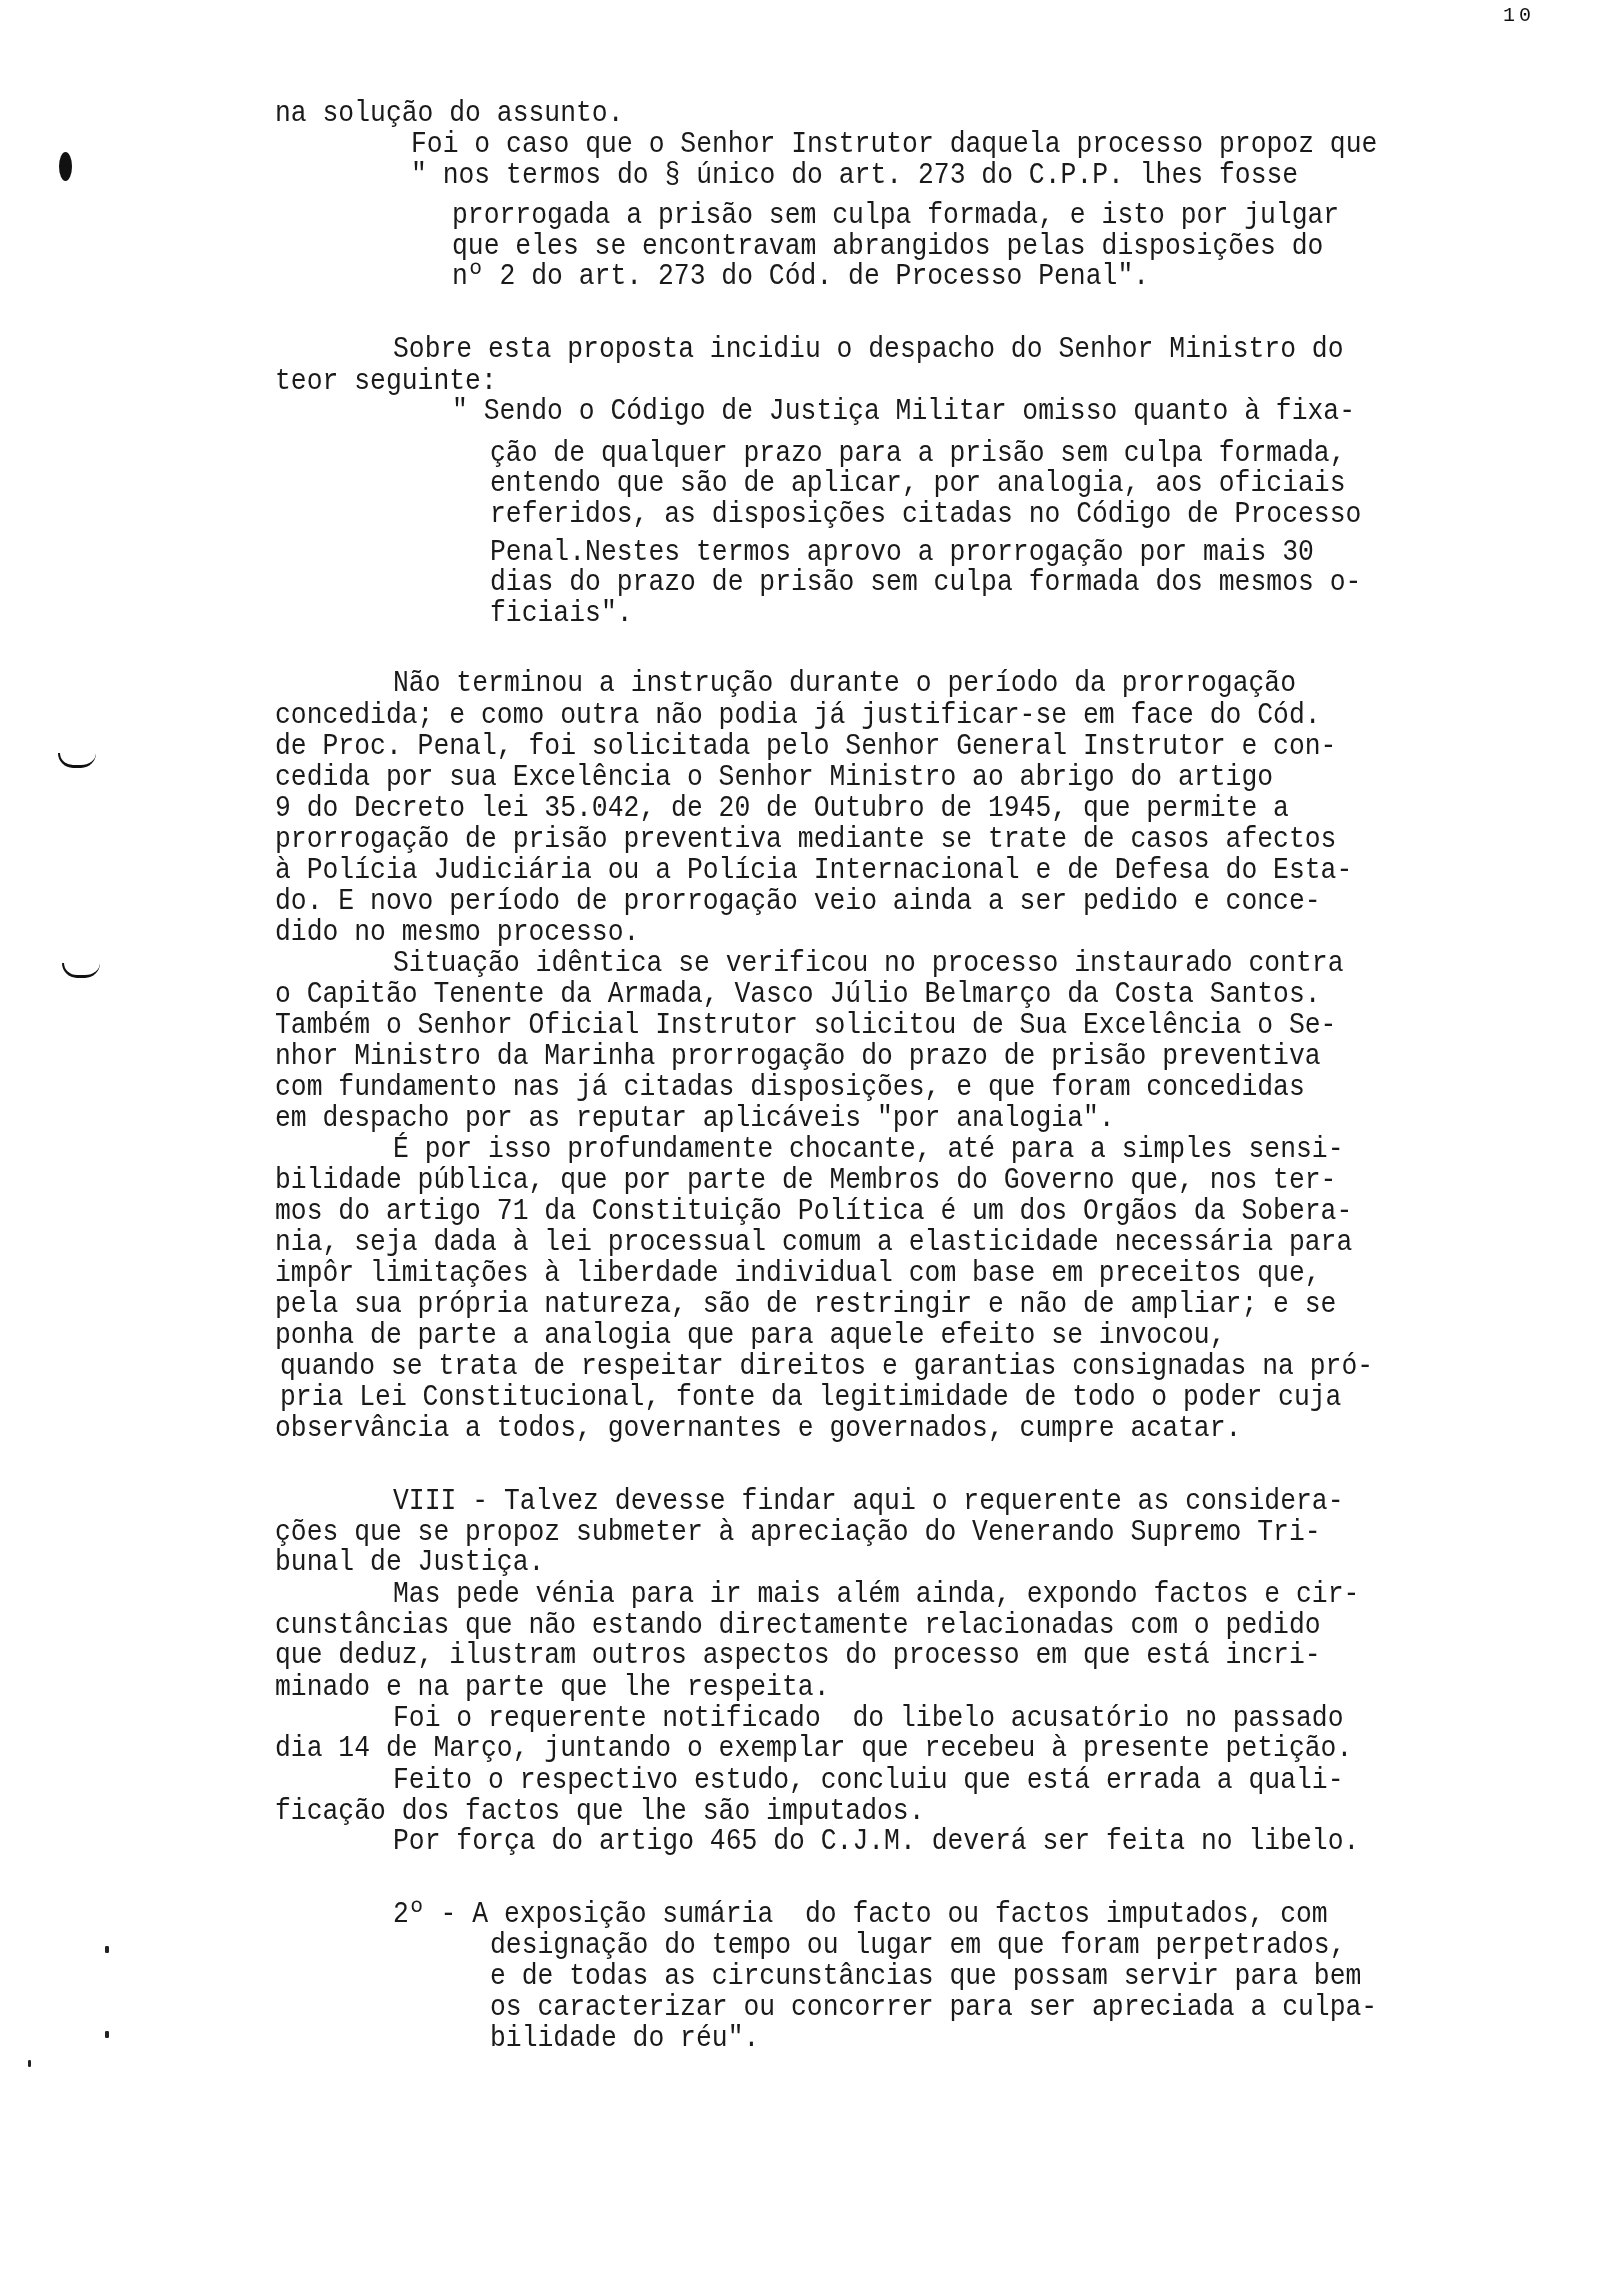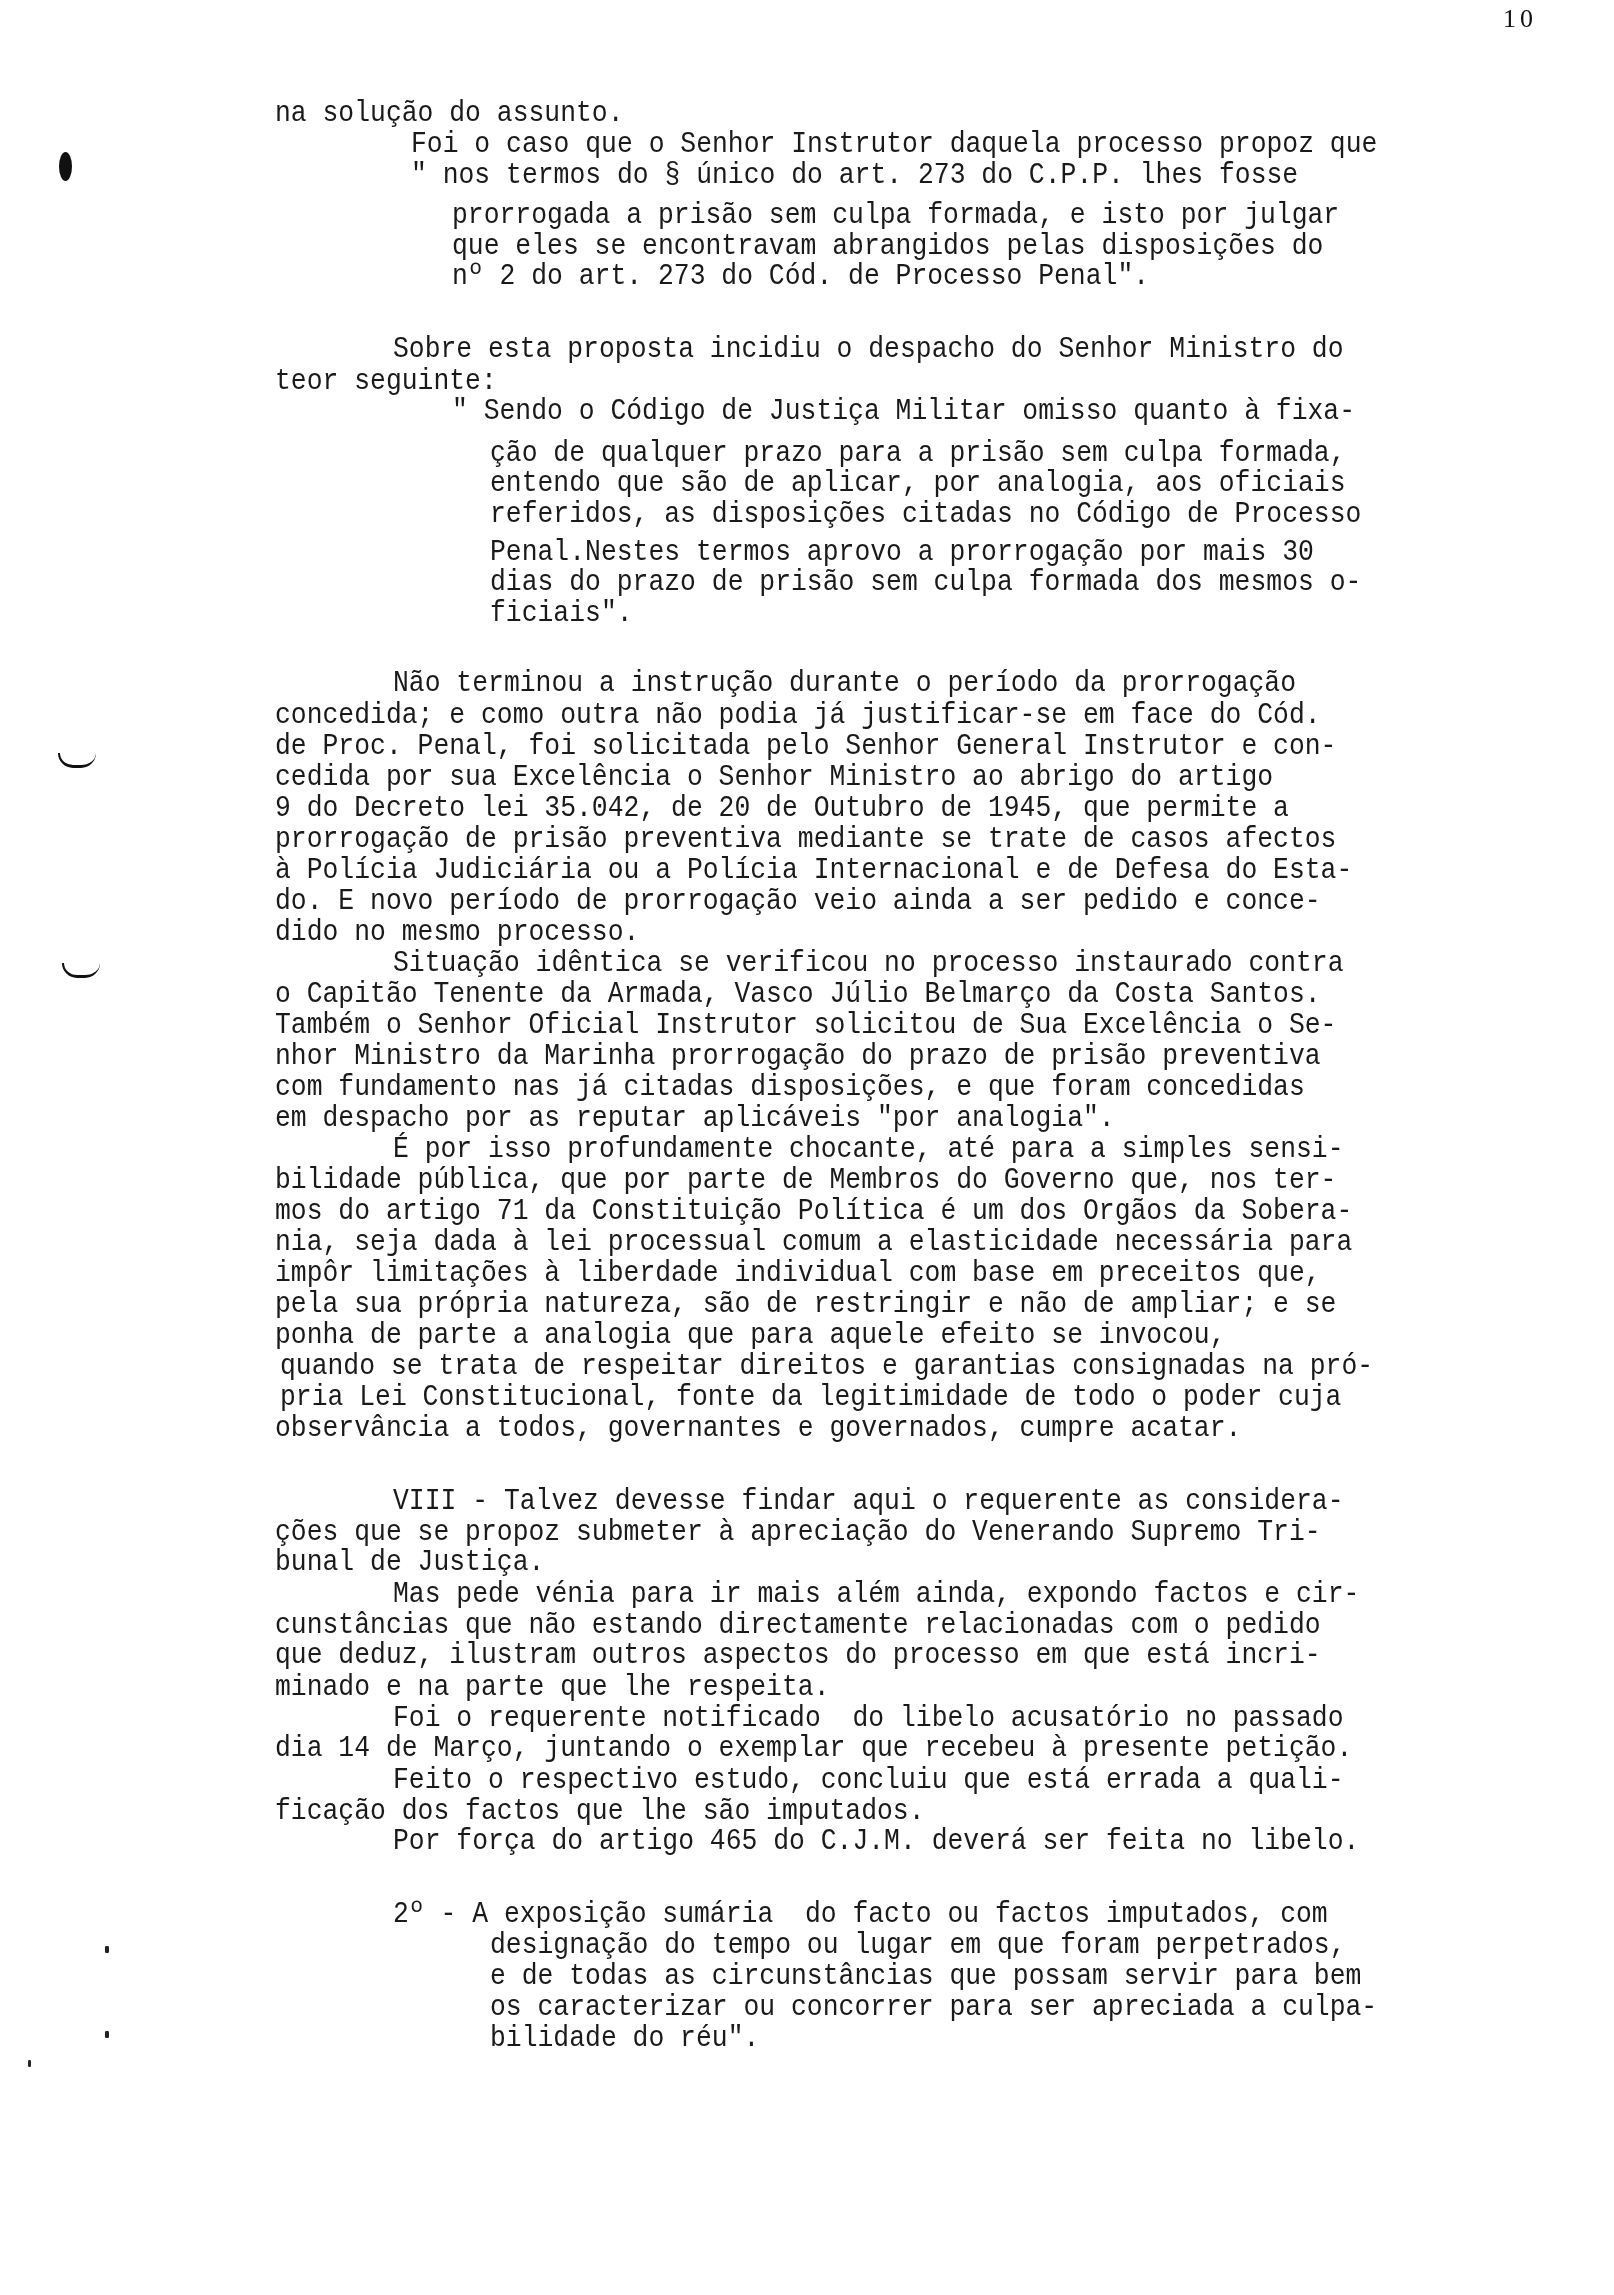--- a/index.html
+++ b/index.html
@@ -1,18 +1,18 @@
 <!DOCTYPE html>
 <html style="font-size:10.5px"><head>
 <meta charset="utf-8">
 <style>
   html, body { margin: 0; padding: 0; background: #ffffff; }
   body { width: 1614px; height: 2295px; position: relative; overflow: hidden; }
   .page { position: absolute; inset: 0; background: #fff; }
-  .pgnum { position: absolute; left: 1503px; top: 3.9px; font-family: Liberation Serif, serif; font-size: 26px; color: #111; letter-spacing: 3.9px; }
+  .pgnum { position: absolute; left: 1503px; top: 3.9px; font-family: Liberation Mono, monospace; font-size: 20px; color: #111; letter-spacing: 3.9px; }
   .line {
     position: absolute;
     font-family: "Liberation Mono", "DejaVu Sans Mono", monospace;
     font-size: 30px;
     color: #1a1a1a;
     white-space: pre;
     line-height: 1;
     transform-origin: left top;
     transform: scaleX(0.88);
   }

